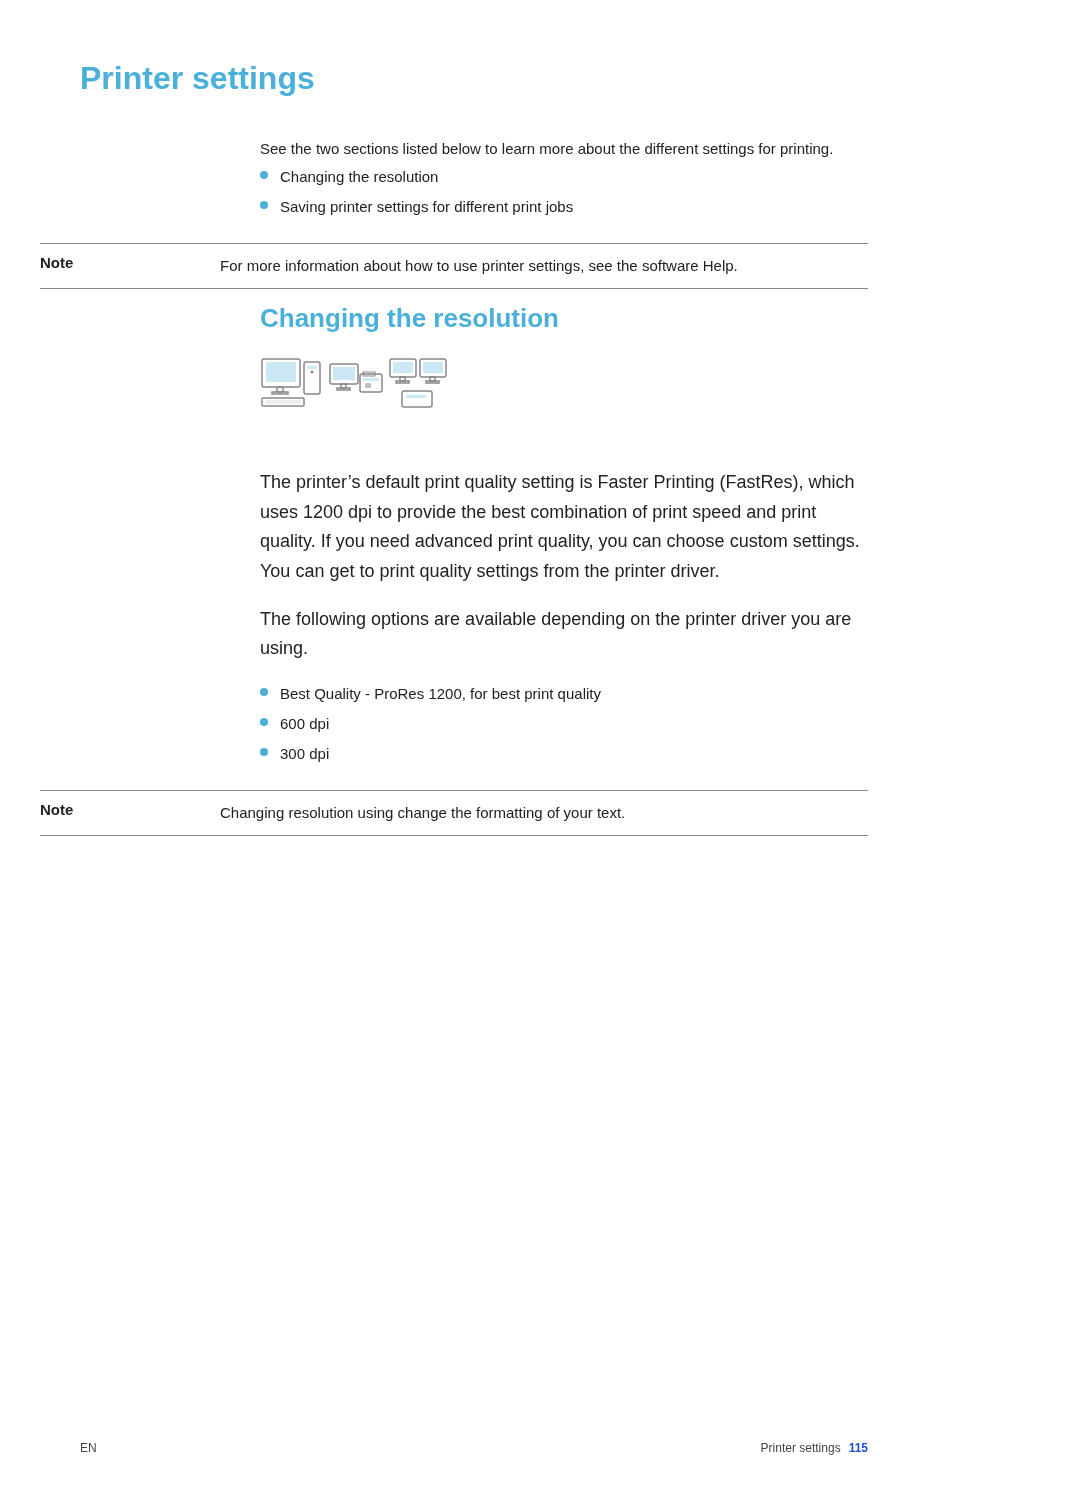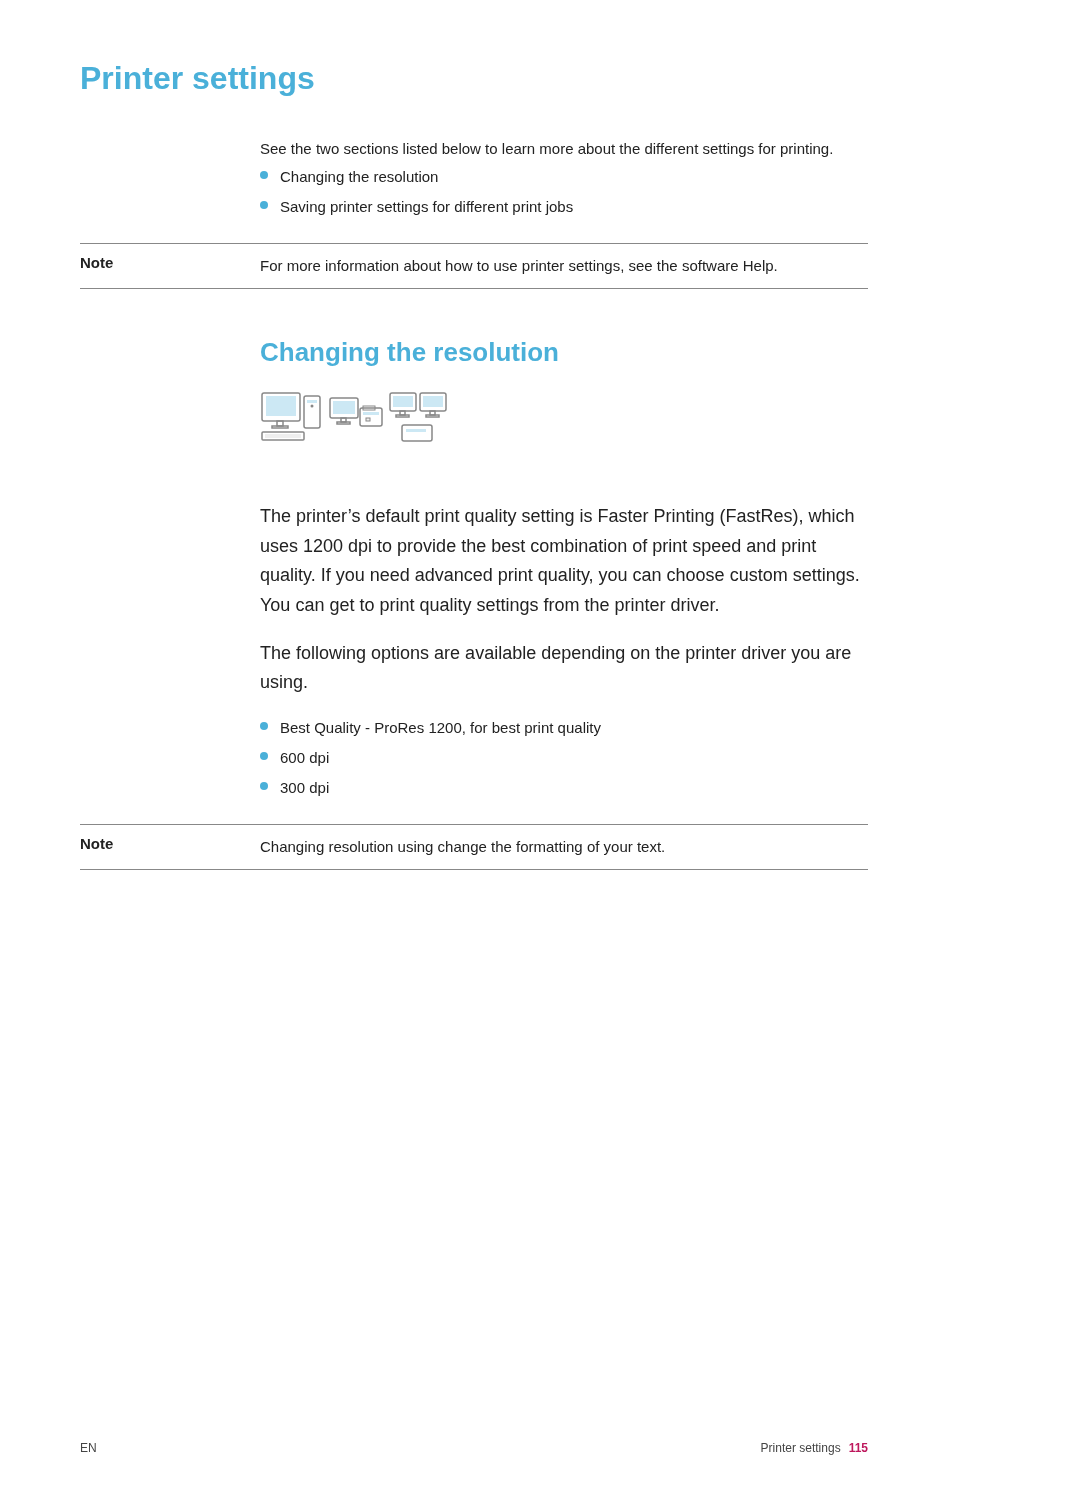--- a/index.html
+++ b/index.html
@@ -74,23 +74,23 @@
       font-weight: bold;
       font-size: 15px;
       min-width: 130px;
       padding-right: 20px;
       padding-left: 0;
       color: #222;
     }
 
     
     .note-wrapper {
-      padding-left: 80px;
+      padding-left: 40px;
       padding-right: 80px;
-      margin-bottom: 48px;
+      margin-bottom: 14px;
     }
 
     .note-inner {
       display: flex;
       border-top: 1.5px solid #888;
       border-bottom: 1.5px solid #888;
       padding: 10px 0;
     }
 
     .note-inner .note-label {
@@ -141,21 +141,21 @@
       display: flex;
       gap: 8px;
     }
 
     .footer-page-label {
       color: #444;
     }
 
     .footer-page-number {
       font-weight: bold;
-      color: #be185d;
+      color: #1d4ed8;
     }
   </style>
 </head>
 <body>
 
 <div class="page">
 
   <div class="page-title">Printer settings</div>
 
   <div class="content-area">

